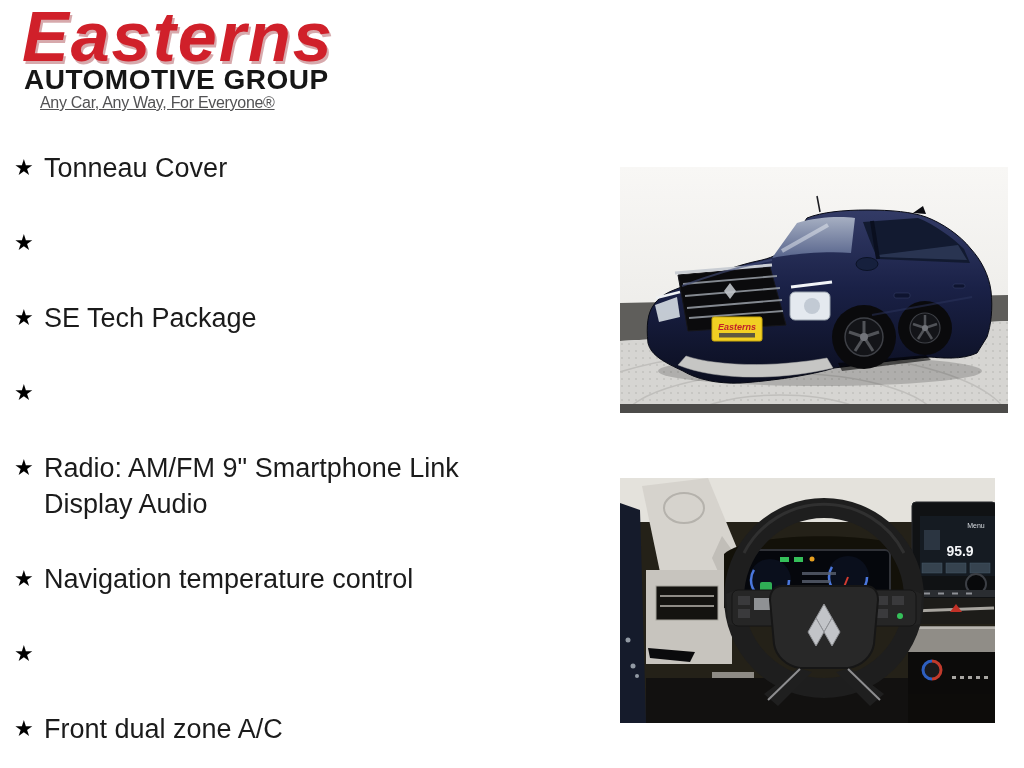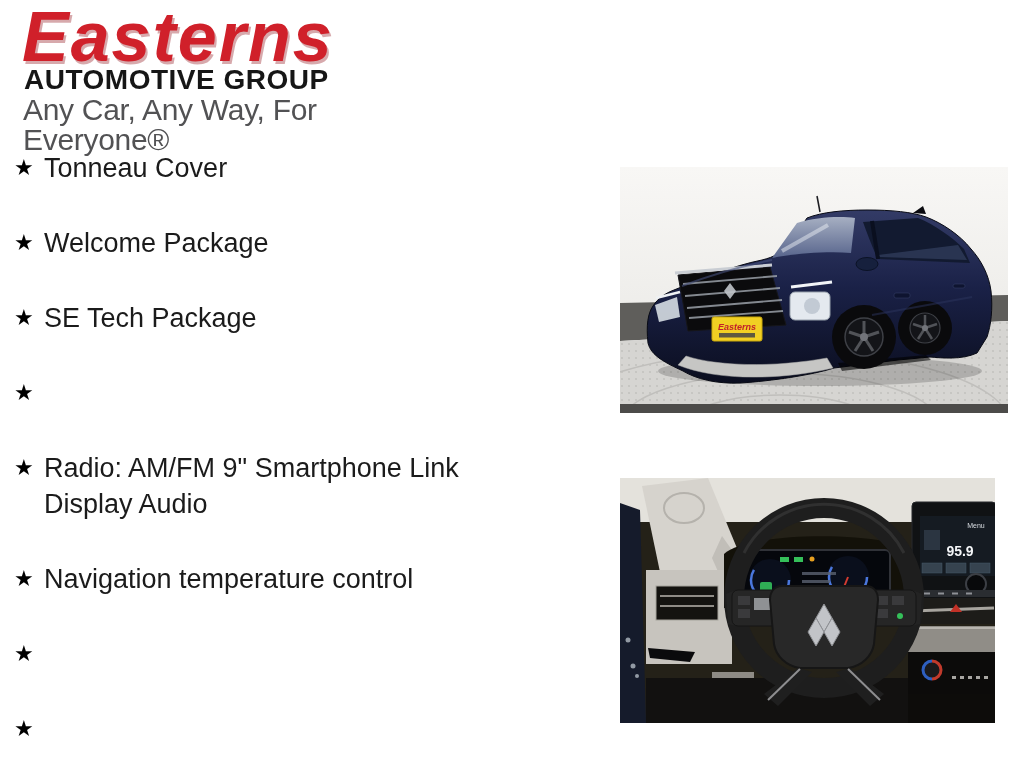--- a/index.html
+++ b/index.html
@@ -6,22 +6,22 @@
   body{position:relative;width:1024px;height:768px;overflow:hidden;
        font-family:"Liberation Sans",sans-serif;color:#1b1b1b;}
 
   
   .logo{position:absolute;left:0;top:0;width:420px;height:140px;}
   .logo .brand{position:absolute;left:22px;top:2px;font-size:70px;line-height:1;
     font-weight:bold;font-style:italic;letter-spacing:2px;
     text-shadow:2px 3px 0 rgba(140,10,16,.35);}
   .logo .sub{position:absolute;left:24px;top:66px;font-size:28px;line-height:1;
     font-weight:bold;letter-spacing:0.5px;}
-  .logo .tag{position:absolute;left:23px;top:95px;font-size:30px;line-height:1;
-    letter-spacing:-0.3px;}
+  .logo .tag{position:absolute;left:40px;top:95px;font-size:16px;line-height:1;
+    letter-spacing:-0.3px;text-decoration:underline;}
 
   
   ul.features{position:absolute;left:14px;top:150px;margin:0;padding:0;list-style:none;}
   ul.features li{display:flex;align-items:flex-start;margin:0 0 39px 0;}
   ul.features .star{flex:0 0 30px;width:30px;font-size:22px;line-height:36px;color:#000;}
   ul.features .ft{font-size:27px;line-height:36px;max-width:470px;color:#1b1b1b;}
 
   
   .photo{position:absolute;overflow:hidden;}
   .photo svg{display:block;}
@@ -38,21 +38,20 @@
   <div class="tag" style="color:#525254">Any Car, Any Way, For Everyone®</div>
 </header>
 
 <ul class="features">
   <li>
     <span class="star">★</span>
     <span class="ft">Tonneau Cover</span>
     </li>
   <li>
     <span class="star">★</span>
-    <span class="ft">Welcome Package</span>
     </li>
   <li>
     <span class="star">★</span>
     <span class="ft">SE Tech Package</span>
     </li>
   <li>
     <span class="star">★</span>
     </li>
   <li>
     <span class="star">★</span>
@@ -60,20 +59,21 @@
     </li>
   <li>
     <span class="star">★</span>
     <span class="ft">Navigation temperature control</span>
     </li>
   <li>
     <span class="star">★</span>
     </li>
   <li>
     <span class="star">★</span>
+    <span class="ft">Front dual zone A/C</span>
     </li>
 </ul>
 
 <figure class="photo" id="photo-exterior" style="margin:0">
 <svg width="388" height="246" viewBox="0 0 388 246">
   <defs>
     <linearGradient id="wallG" x1="0" y1="0" x2="0" y2="1">
       <stop offset="0" stop-color="#f8f7f5"></stop>
           <stop offset="1" stop-color="#eeedea"></stop>
     </linearGradient>

